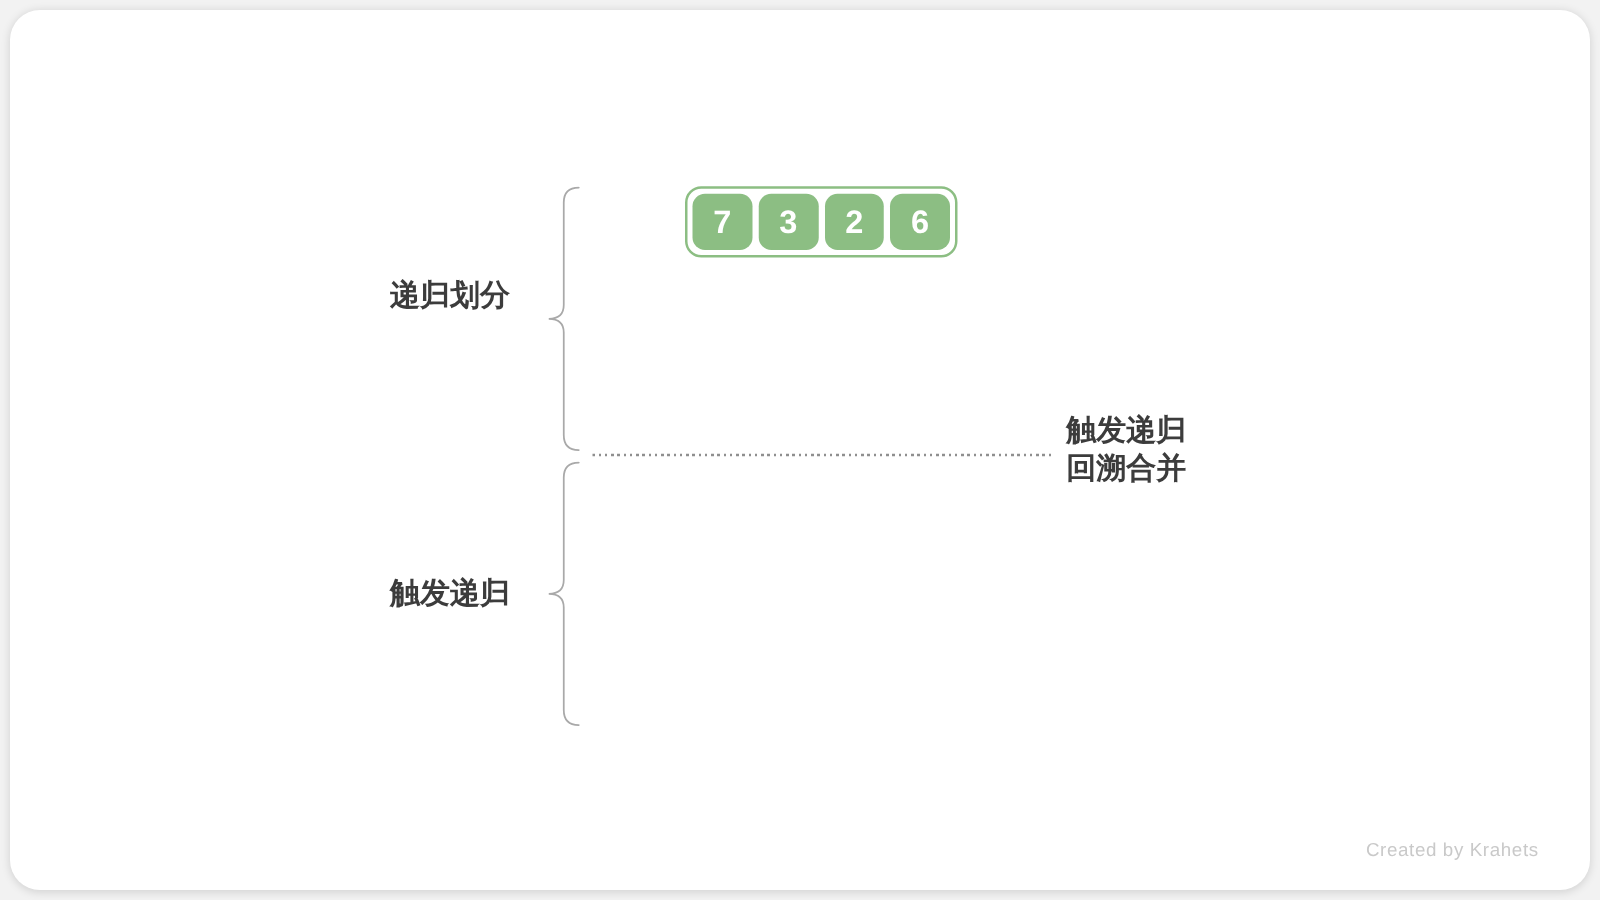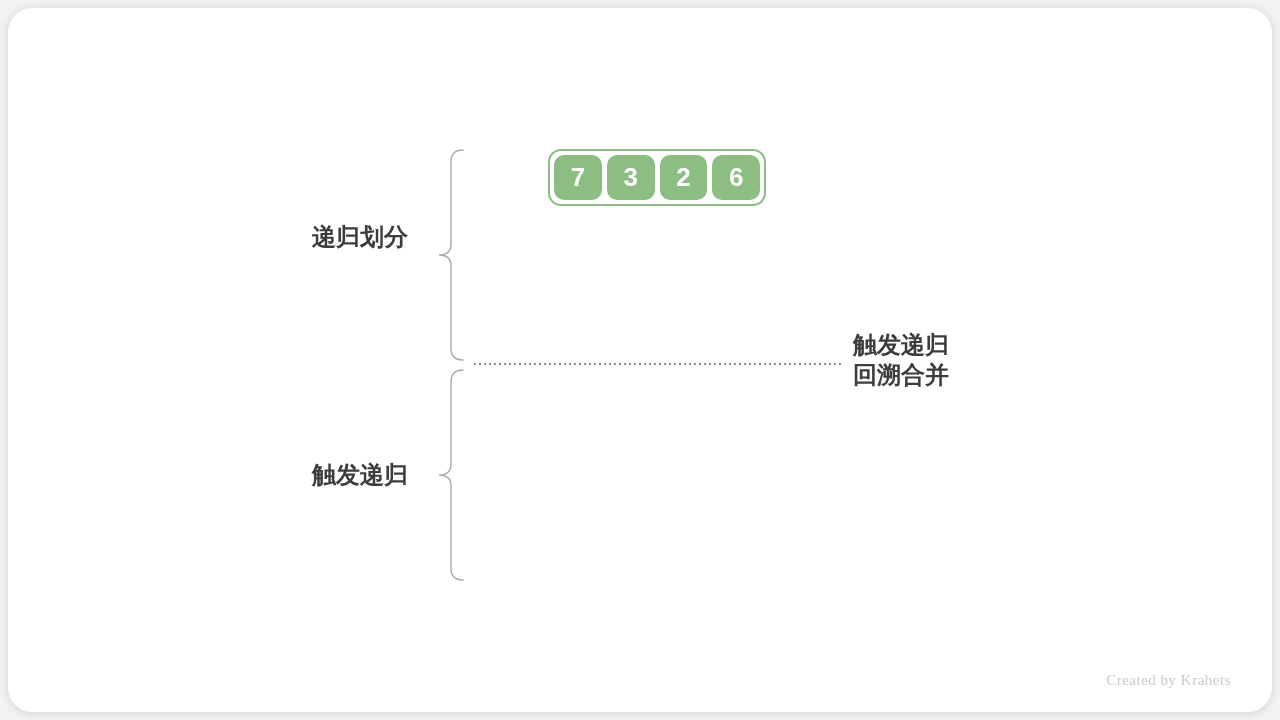--- a/index.html
+++ b/index.html
@@ -92,21 +92,21 @@
     font-size: 24px;
     font-weight: bold;
     color: var(--label-text);
     line-height: 30px;
     white-space: pre-line;
   }
   
   .watermark {
     position: absolute;
     right: 41px; bottom: 23px;
-    font-family: Liberation Serif, serif;
+    font-family: Liberation Sans, sans-serif;
     font-size: 15px;
     letter-spacing: 0.5px;
     color: var(--watermark-gray);
     white-space: nowrap;
   }
 </style>
 </head>
 <body>
 
 <div class="page">

